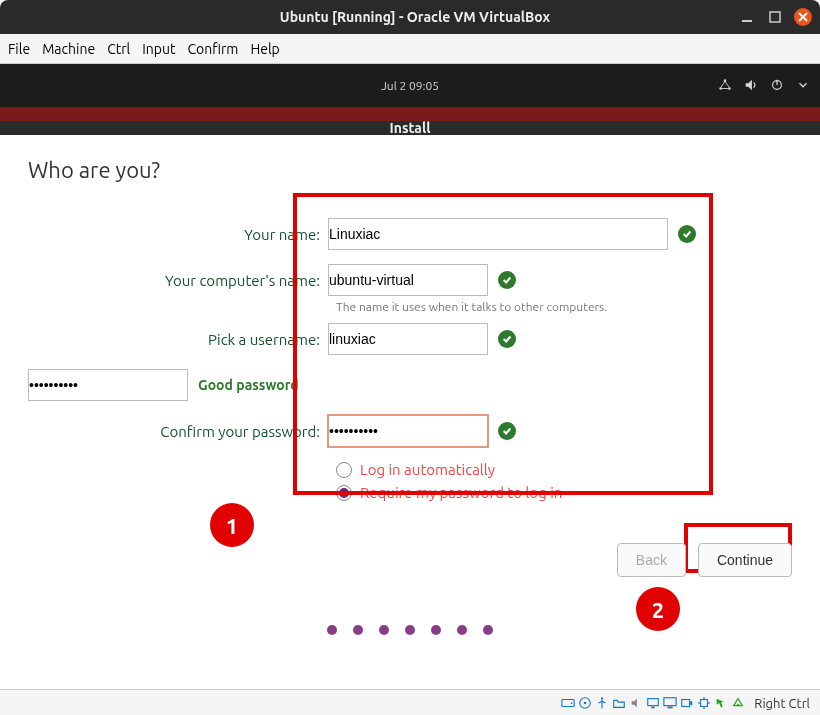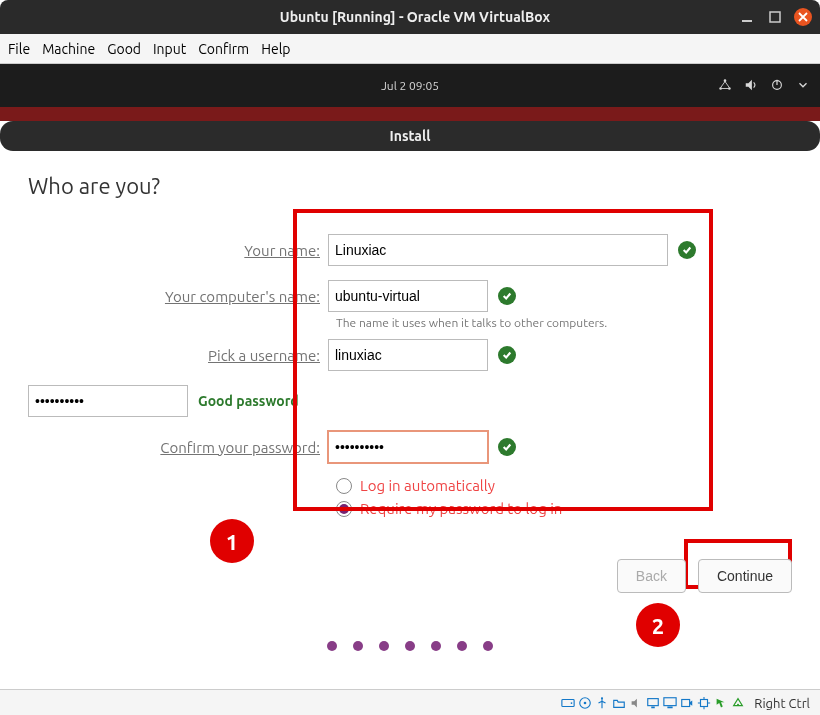--- a/index.html
+++ b/index.html
@@ -19,32 +19,32 @@
 
 
 .guest-topbar { height: 43px; background: #1c1c1c; color: #d8d8d8; display: flex; align-items: center; justify-content: center; font-size: 12px; position: relative; }
 .guest-topbar .indicators { position: absolute; right: 10px; display: flex; gap: 12px; align-items: center; }
 .guest-topbar .indicators svg { width: 14px; height: 14px; fill: #d8d8d8; }
 
 
 .red-stripe { height: 14px; background: #7a1a1a; }
 
 
-.install-header { height: 30px; background: #2b2b2b; color: #eee; display: flex; align-items: center; justify-content: center; font-weight: 600; font-size: 14px; border-radius: 13px; }
+.install-header { height: 14px; background: #2b2b2b; color: #eee; display: flex; align-items: center; justify-content: center; font-weight: 600; font-size: 14px; }
 
 
 .content { padding: 22px 28px; position: relative; height: 520px; }
 .page-title { font-size: 22px; color: #333; font-weight: 400; }
 
 .form { margin-top: 36px; }
 .form-row { display: flex; align-items: center; margin-bottom: 14px; }
-.form-label { width: 300px; text-align: right; padding-right: 8px; font-size: 15px; color: #737373; text-decoration: underline; }
+.form-label { width: 300px; text-align: right; padding-right: 8px; font-size: 15px; color: #14532d; }
 .form-field { display: flex; align-items: center; gap: 10px; }
 .form-hint { font-size: 12px; color: #777; margin-left: 300px; margin-top: -10px; margin-bottom: 10px; padding-left: 8px; }
-input[type="text"], input[type="password"] { height: 32px; border: 1px solid #bbb; border-radius: 0; padding: 0 6px; font-size: 14px; outline: none; }
+input[type="text"], input[type="password"] { height: 32px; border: 1px solid #bbb; border-radius: 0; padding: 0 0; font-size: 14px; outline: none; }
 input.wide { width: 340px; }
 input.med { width: 160px; }
 input.pwd { width: 160px; }
 input.pwd-focus { border: 1px solid #e9967a; box-shadow: 0 0 0 1px #e9967a; }
 .check-ok { width: 18px; height: 18px; background: #2d7a2d; border-radius: 50%; display: flex; align-items: center; justify-content: center; }
 .check-ok svg { width: 10px; height: 10px; stroke: #fff; fill: none; stroke-width: 2.5; }
 .pwd-strength { color: #2d7a2d; font-size: 14px; font-weight: 600; }
 
 .radio-row { display: flex; align-items: center; gap: 8px; margin-left: 300px; padding-left: 8px; margin-bottom: 6px; font-size: 15px; color: #ef4444; }
 .radio { width: 16px; height: 16px; border: 1px solid #888; border-radius: 50%; display: flex; align-items: center; justify-content: center; background:#fff;}
@@ -89,21 +89,21 @@
         <svg viewBox="0 0 12 12">
           <path d="M2 2 L10 10 M10 2 L2 10" stroke="#fff" stroke-width="1.8"></path>
         </svg>
       </span>
   </div>
 </div>
 
 <div class="menubar">
   <span class="menuitem">File</span>
   <span class="menuitem">Machine</span>
-  <span class="menuitem">Good</span>
+  <span class="menuitem">Ctrl</span>
   <span class="menuitem">Input</span>
   <span class="menuitem">Confirm</span>
   <span class="menuitem">Help</span>
 </div>
 
 <div class="guest-topbar">
   <span>Jul 2  09:05</span>
   <div class="indicators">
     <span><svg viewBox="0 0 16 16">
           <circle cx="8" cy="3" r="1.5"></circle>

